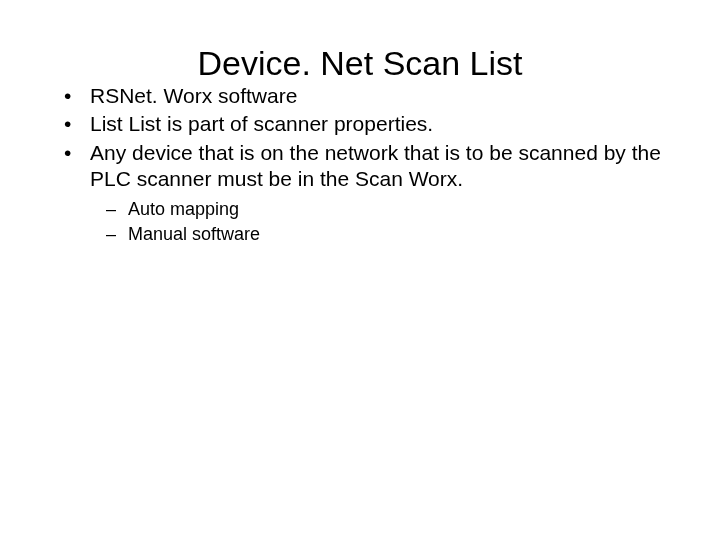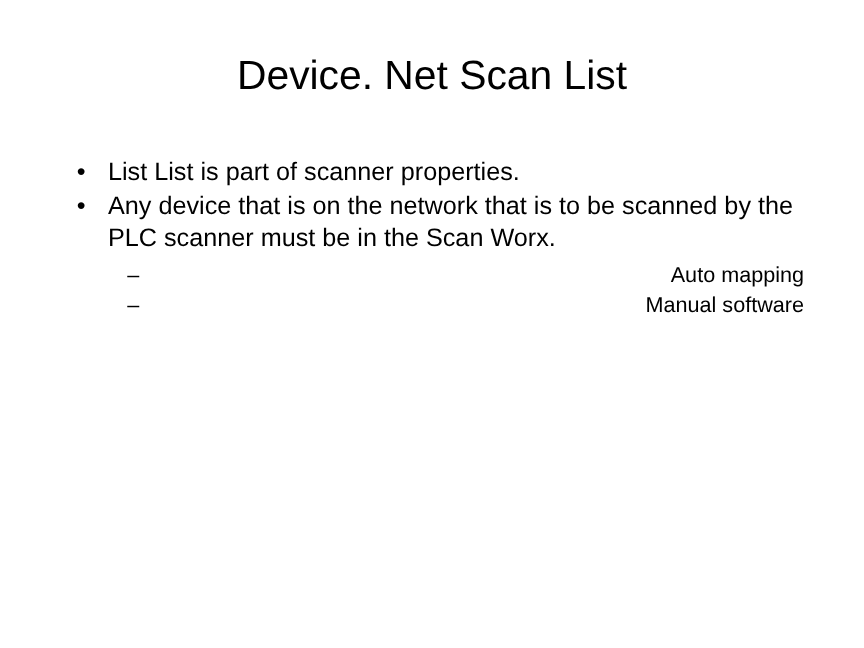--- a/index.html
+++ b/index.html
@@ -13,21 +13,20 @@
       background: #ffffff;
       font-family: Arial, Helvetica, sans-serif;
       color: #000000;
       padding: 40px 50px 40px 50px;
       position: relative;
     }
     .slide-title {
       font-size: 34px;
       font-weight: 400;
       text-align: center;
-      margin-bottom: 48px;
       margin-top: 4px;
     }
     .bullet-list {
       list-style: none;
       padding-left: 0;
     }
     .bullet-item {
       font-size: 21px;
       line-height: 1.25;
       margin-bottom: 2px;
@@ -38,21 +37,20 @@
       content: "•";
       position: absolute;
       left: 14px;
       top: 0;
       font-size: 21px;
     }
     .sub-list {
       list-style: none;
       padding-left: 0;
       margin-top: 6px;
-      text-align: right;
     }
     .sub-item {
       font-size: 18px;
       line-height: 1.3;
       margin-bottom: 2px;
       padding-left: 78px;
       position: relative;
     }
     .sub-item::before {
       content: "–";
@@ -61,20 +59,21 @@
       top: 0;
       font-size: 18px;
     }
   </style>
 </head>
 <body>
 
 <h1 class="slide-title">Device. Net Scan List</h1>
 
 <ul class="bullet-list">
+  <li class="bullet-item">RSNet. Worx software</li>
   <li class="bullet-item">List List is part of scanner properties.</li>
   <li class="bullet-item">Any device that is on the network that is to be scanned by the PLC scanner must be in the Scan Worx.</li>
 </ul>
 
 <ul class="sub-list">
   <li class="sub-item">Auto mapping</li>
   <li class="sub-item">Manual software</li>
 </ul>
 
 </body></html>

